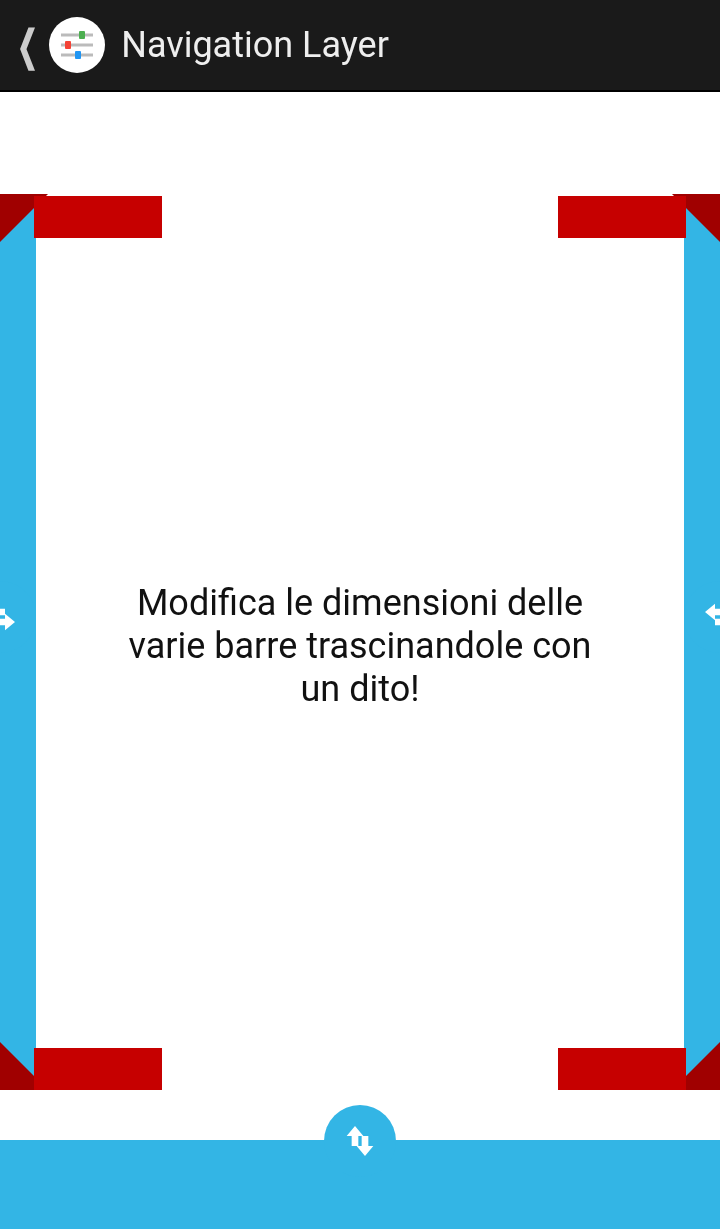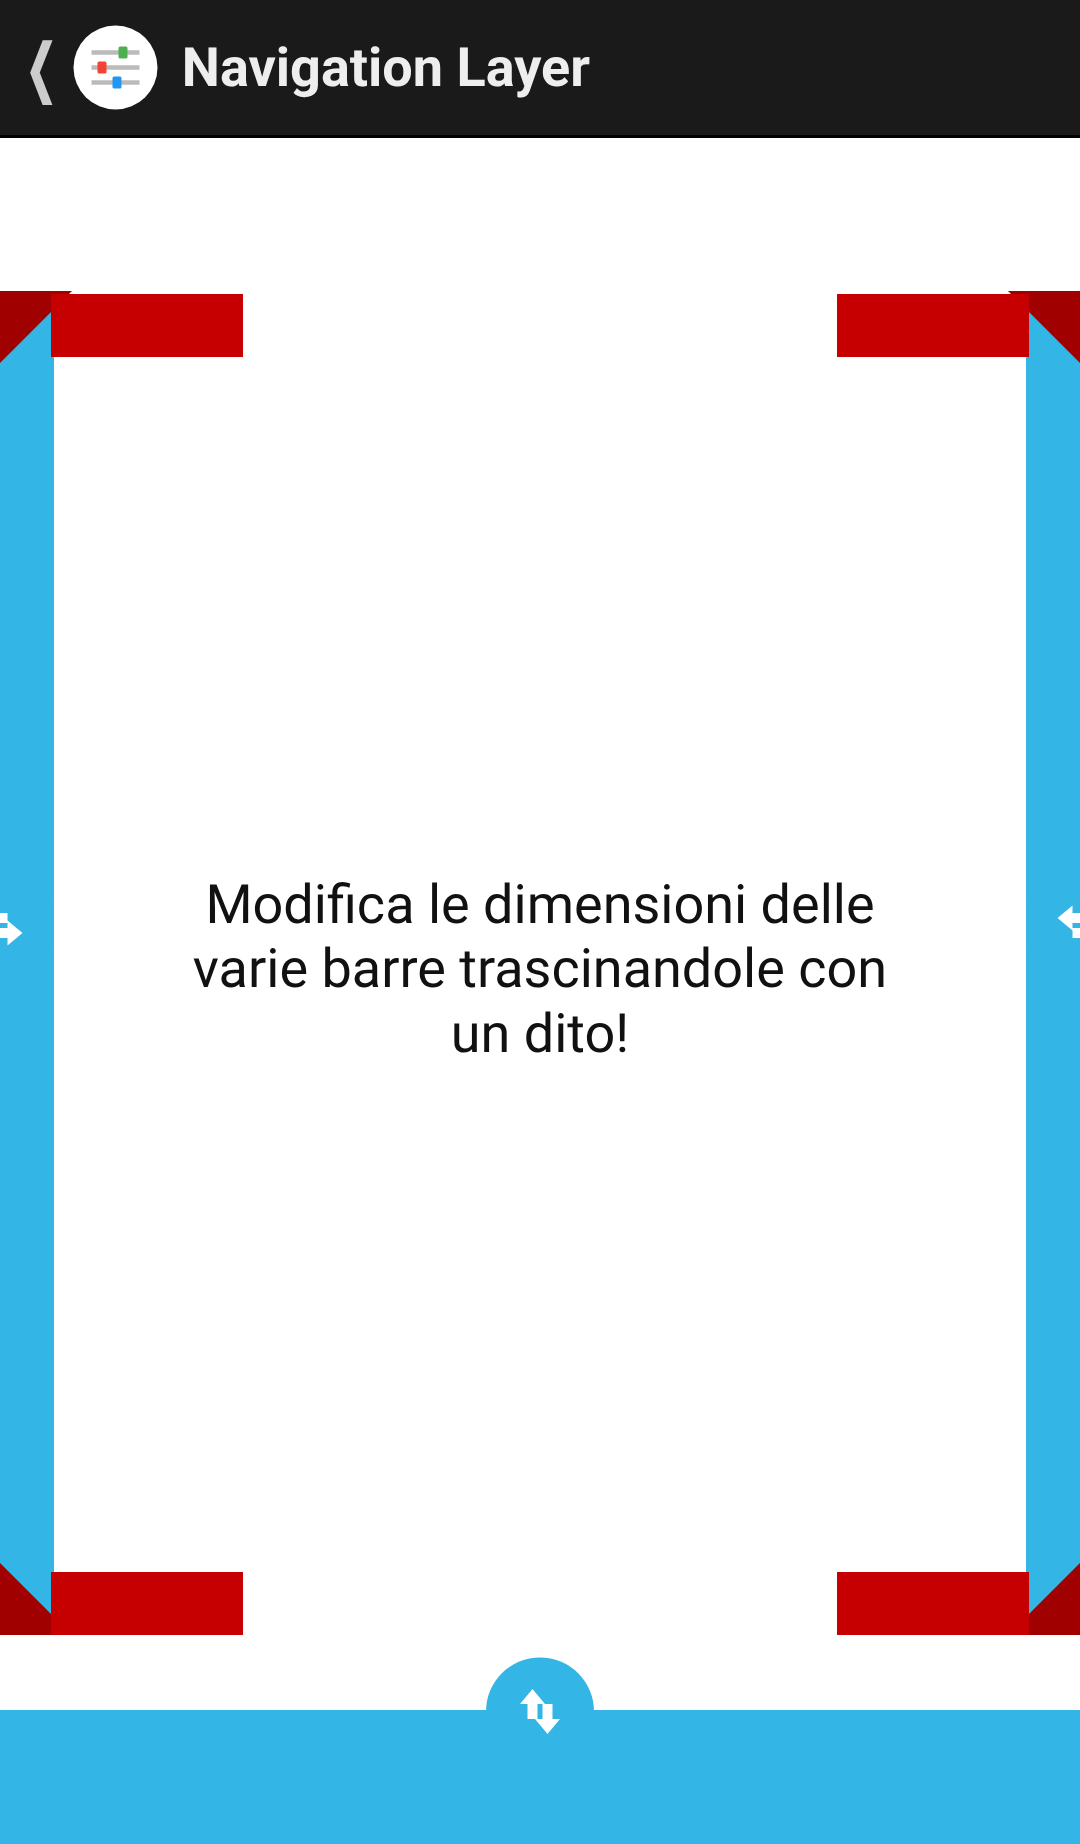--- a/index.html
+++ b/index.html
@@ -28,21 +28,21 @@
     display: flex;
     align-items: center;
     justify-content: center;
     margin-right: 16px;
     position: relative;
   }
   .app-icon svg { width: 40px; height: 40px; }
   .title {
     color: #eee;
     font-size: 36px;
-    font-weight: 700;
+    font-weight: 400;
   }
 
   .canvas {
     position: relative;
     width: 720px;
     height: calc(1229px - 92px);
     background: #fff;
   }
 
   .sidebar {

